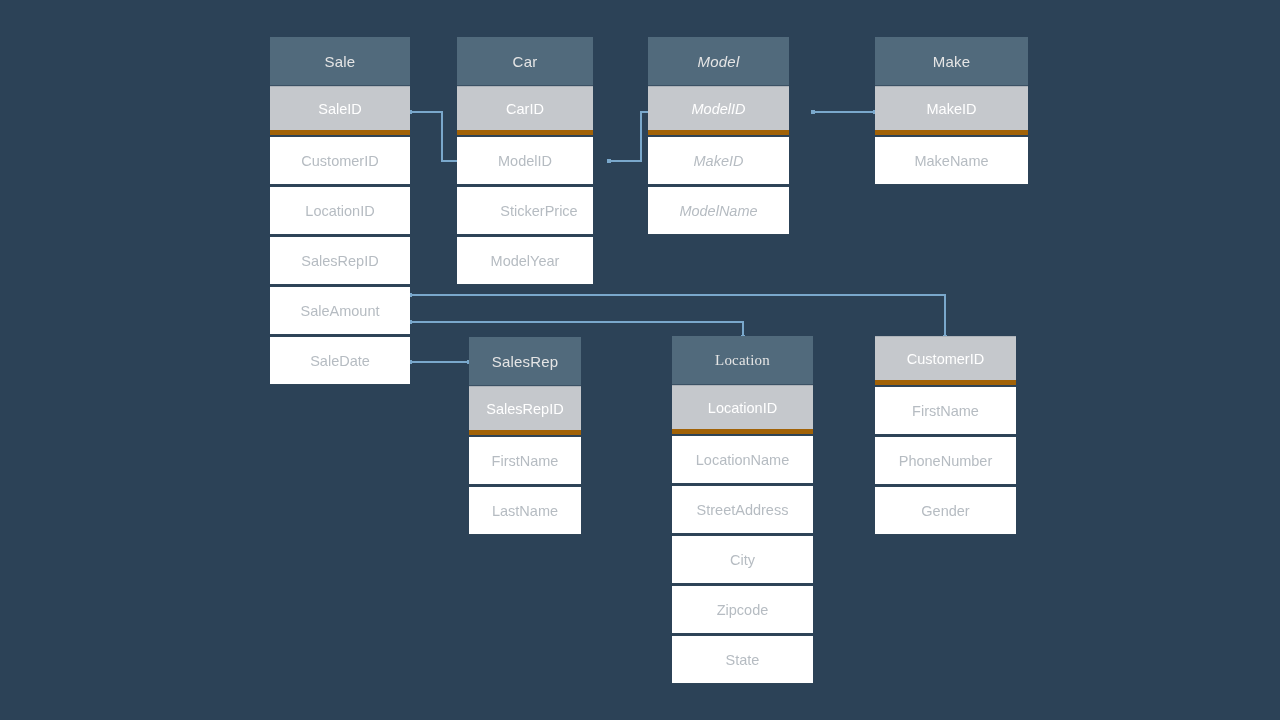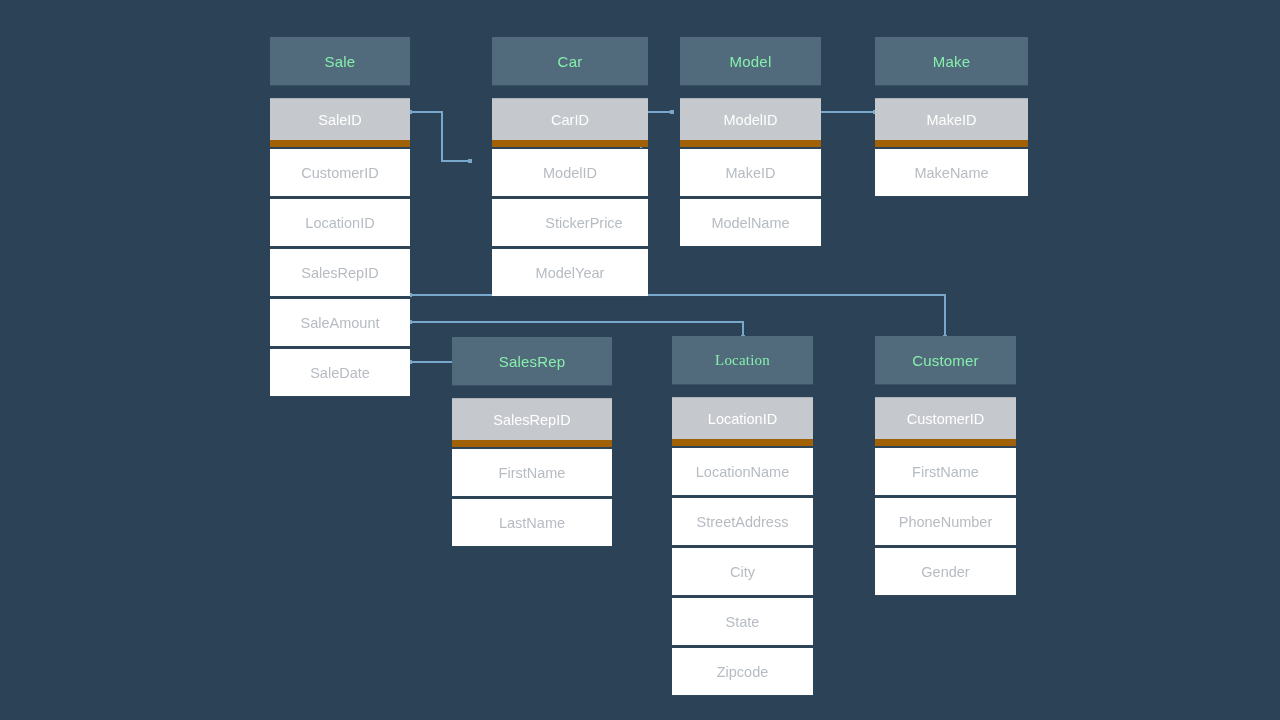--- a/index.html
+++ b/index.html
@@ -27,21 +27,21 @@
     width: 1280px;
     height: 720px;
     pointer-events: none;
   }
   .entity {
     position: absolute;
   }
   .entity-header {
     box-sizing: border-box;
     background: #516a7c;
-    color: #86efac;
+    color: #e5e5e5;
     font-size: 15px;
     letter-spacing: 0.2px;
     text-align: center;
     display: flex;
     align-items: center;
     justify-content: center;
     border-bottom: 1px solid #3b5164;
   }
   .attr-row {
     box-sizing: border-box;
@@ -53,22 +53,22 @@
     align-items: center;
     justify-content: center;
     border-top: 1px solid #2f4558;
     border-bottom: 1px solid #2f4558;
     margin-top: 1px;
   }
   .attr-row.pk {
     background: #c5c8cc;
     color: #ffffff;
     border-top: 1px solid #aeb3b9;
-    border-bottom: 7px solid #a16207;
-    margin-top: 12px;
+    border-bottom: 5px solid #a16207;
+    margin-top: 0;
   }
 </style>
 </head>
 <body>
 
 <div id="canvas">
   <svg id="edge-layer" viewBox="0 0 1280 720" width="1280" height="720" aria-hidden="true">
       <polyline points="410,112 442,112 442,161 470,161" fill="none" stroke="#7aa8cc" stroke-width="2" stroke-linecap="butt" stroke-linejoin="miter"></polyline>
       <rect x="408" y="110" width="4" height="4" fill="#7aa8cc"></rect>
       <rect x="468" y="159" width="4" height="4" fill="#7aa8cc"></rect>
@@ -91,54 +91,53 @@
   <div id="entities">
       <div class="entity" style="left: 270px; top: 37px; width: 140px;">
         <div class="entity-header" style="height: 49px;">Sale</div>
         <div class="attr-row pk" style="height: 49px;">SaleID</div>
         <div class="attr-row" style="height: 49px;">CustomerID</div>
         <div class="attr-row" style="height: 49px;">LocationID</div>
         <div class="attr-row" style="height: 49px;">SalesRepID</div>
         <div class="attr-row" style="height: 49px;">SaleAmount</div>
         <div class="attr-row" style="height: 49px;">SaleDate</div>
       </div>
-      <div class="entity" style="left: 492px; top: 37px; width: 156px;">
+      <div class="entity" style="left: 457px; top: 37px; width: 136px;">
         <div class="entity-header" style="height: 49px;">Car</div>
         <div class="attr-row pk" style="height: 49px;">CarID</div>
         <div class="attr-row" style="height: 49px;">ModelID</div>
         <div class="attr-row" style="height: 49px; padding-left: 28px;">StickerPrice</div>
         <div class="attr-row" style="height: 49px;">ModelYear</div>
       </div>
-      <div class="entity" style="left: 680px; top: 37px; width: 141px;">
+      <div class="entity" style="left: 648px; top: 37px; width: 141px; font-style: italic;">
         <div class="entity-header" style="height: 49px;">Model</div>
         <div class="attr-row pk" style="height: 49px;">ModelID</div>
         <div class="attr-row" style="height: 49px;">MakeID</div>
         <div class="attr-row" style="height: 49px;">ModelName</div>
       </div>
       <div class="entity" style="left: 875px; top: 37px; width: 153px;">
         <div class="entity-header" style="height: 49px;">Make</div>
         <div class="attr-row pk" style="height: 49px;">MakeID</div>
         <div class="attr-row" style="height: 49px;">MakeName</div>
       </div>
-      <div class="entity" style="left: 452px; top: 337px; width: 160px;">
+      <div class="entity" style="left: 469px; top: 337px; width: 112px;">
         <div class="entity-header" style="height: 49px;">SalesRep</div>
         <div class="attr-row pk" style="height: 49px;">SalesRepID</div>
         <div class="attr-row" style="height: 49px;">FirstName</div>
         <div class="attr-row" style="height: 49px; text-align: center;">LastName</div>
       </div>
       <div class="entity" style="left: 672px; top: 336px; width: 141px;">
         <div class="entity-header" style="height: 49px; font-family: Liberation Serif, serif;">Location</div>
         <div class="attr-row pk" style="height: 49px;">LocationID</div>
         <div class="attr-row" style="height: 49px;">LocationName</div>
         <div class="attr-row" style="height: 49px;">StreetAddress</div>
         <div class="attr-row" style="height: 49px;">City</div>
+        <div class="attr-row" style="height: 49px;">Zipcode</div>
         <div class="attr-row" style="height: 49px;">State</div>
-        <div class="attr-row" style="height: 49px;">Zipcode</div>
       </div>
       <div class="entity" style="left: 875px; top: 336px; width: 141px;">
-        <div class="entity-header" style="height: 49px;">Customer</div>
         <div class="attr-row pk" style="height: 49px;">CustomerID</div>
         <div class="attr-row" style="height: 49px;">FirstName</div>
         <div class="attr-row" style="height: 49px;">PhoneNumber</div>
         <div class="attr-row" style="height: 49px;">Gender</div>
       </div>
     </div>
 </div>
 
 </body></html>

